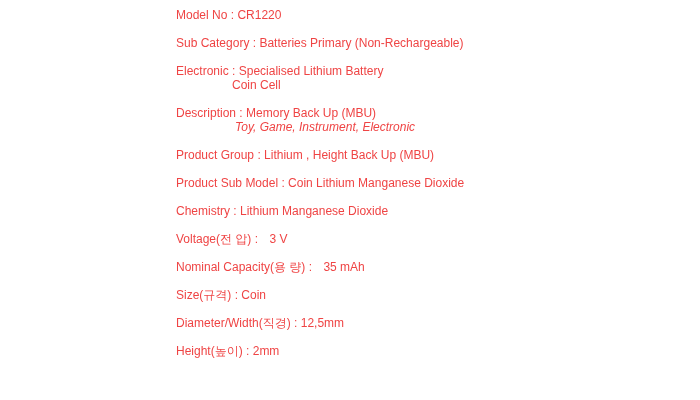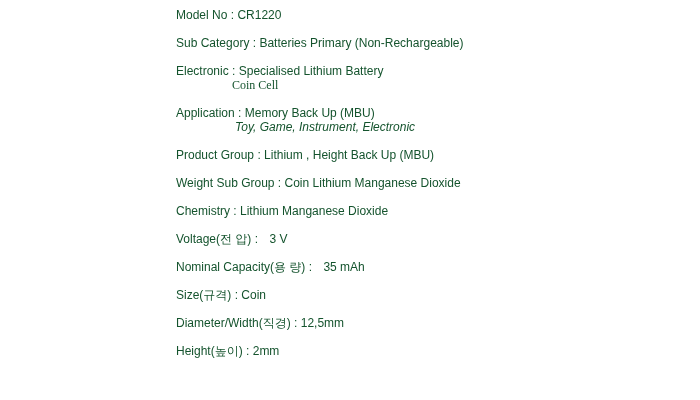--- a/index.html
+++ b/index.html
@@ -9,57 +9,56 @@
     height: 400px;
     background: #ffffff;
     overflow: hidden;
   }
   .spec {
     position: absolute;
     left: 176px;
     top: 8px;
     font-family: "Liberation Sans", "DejaVu Sans", sans-serif;
     font-size: 12px;
-    color: #14532d;
+    color: #ef4444;
     letter-spacing: 0px;
   }
   .row {
     margin: 0 0 14px 0;
     line-height: 14px;
     white-space: nowrap;
   }
   .bold-value {
     font-weight: normal;
     margin-left: 8px;
   }
   .line2-desc {
     padding-left: 56px;
-    font-family: Liberation Serif, serif;
   }
   .line2-app {
     padding-left: 59px;
     font-style: italic;
   }
 </style>
 </head>
 <body>
 
 <div class="spec">
 
   <p class="row"><span>Model No</span><span> : </span><span>CR1220</span></p>
 
   <p class="row"><span>Sub Category</span><span> : </span><span>Batteries Primary (Non-Rechargeable)</span></p>
 
   <p class="row"><span>Electronic</span><span> : </span><span>Specialised Lithium Battery</span><br><span class="line2-desc">Coin Cell</span></p>
 
-  <p class="row"><span>Application</span><span> : </span><span>Memory Back Up (MBU)</span><br><span class="line2-app">Toy, Game, Instrument, Electronic</span></p>
+  <p class="row"><span>Description</span><span> : </span><span>Memory Back Up (MBU)</span><br><span class="line2-app">Toy, Game, Instrument, Electronic</span></p>
 
   <p class="row"><span>Product Group</span><span> : </span><span>Lithium , Height Back Up (MBU)</span></p>
 
-  <p class="row"><span>Weight Sub Group</span><span> : </span><span>Coin Lithium Manganese Dioxide</span></p>
+  <p class="row"><span>Product Sub Model</span><span> : </span><span>Coin Lithium Manganese Dioxide</span></p>
 
   <p class="row"><span>Chemistry</span><span> : </span><span>Lithium Manganese Dioxide</span></p>
 
   <p class="row"><span>Voltage(전 압)</span><span> : </span><span class="bold-value">3 V</span></p>
 
   <p class="row"><span>Nominal Capacity(용 량)</span><span> : </span><span class="bold-value">35 mAh</span></p>
 
   <p class="row"><span>Size(규격)</span><span> : </span><span>Coin</span></p>
 
   <p class="row"><span>Diameter/Width(직경)</span><span> : </span><span>12,5mm</span></p>

